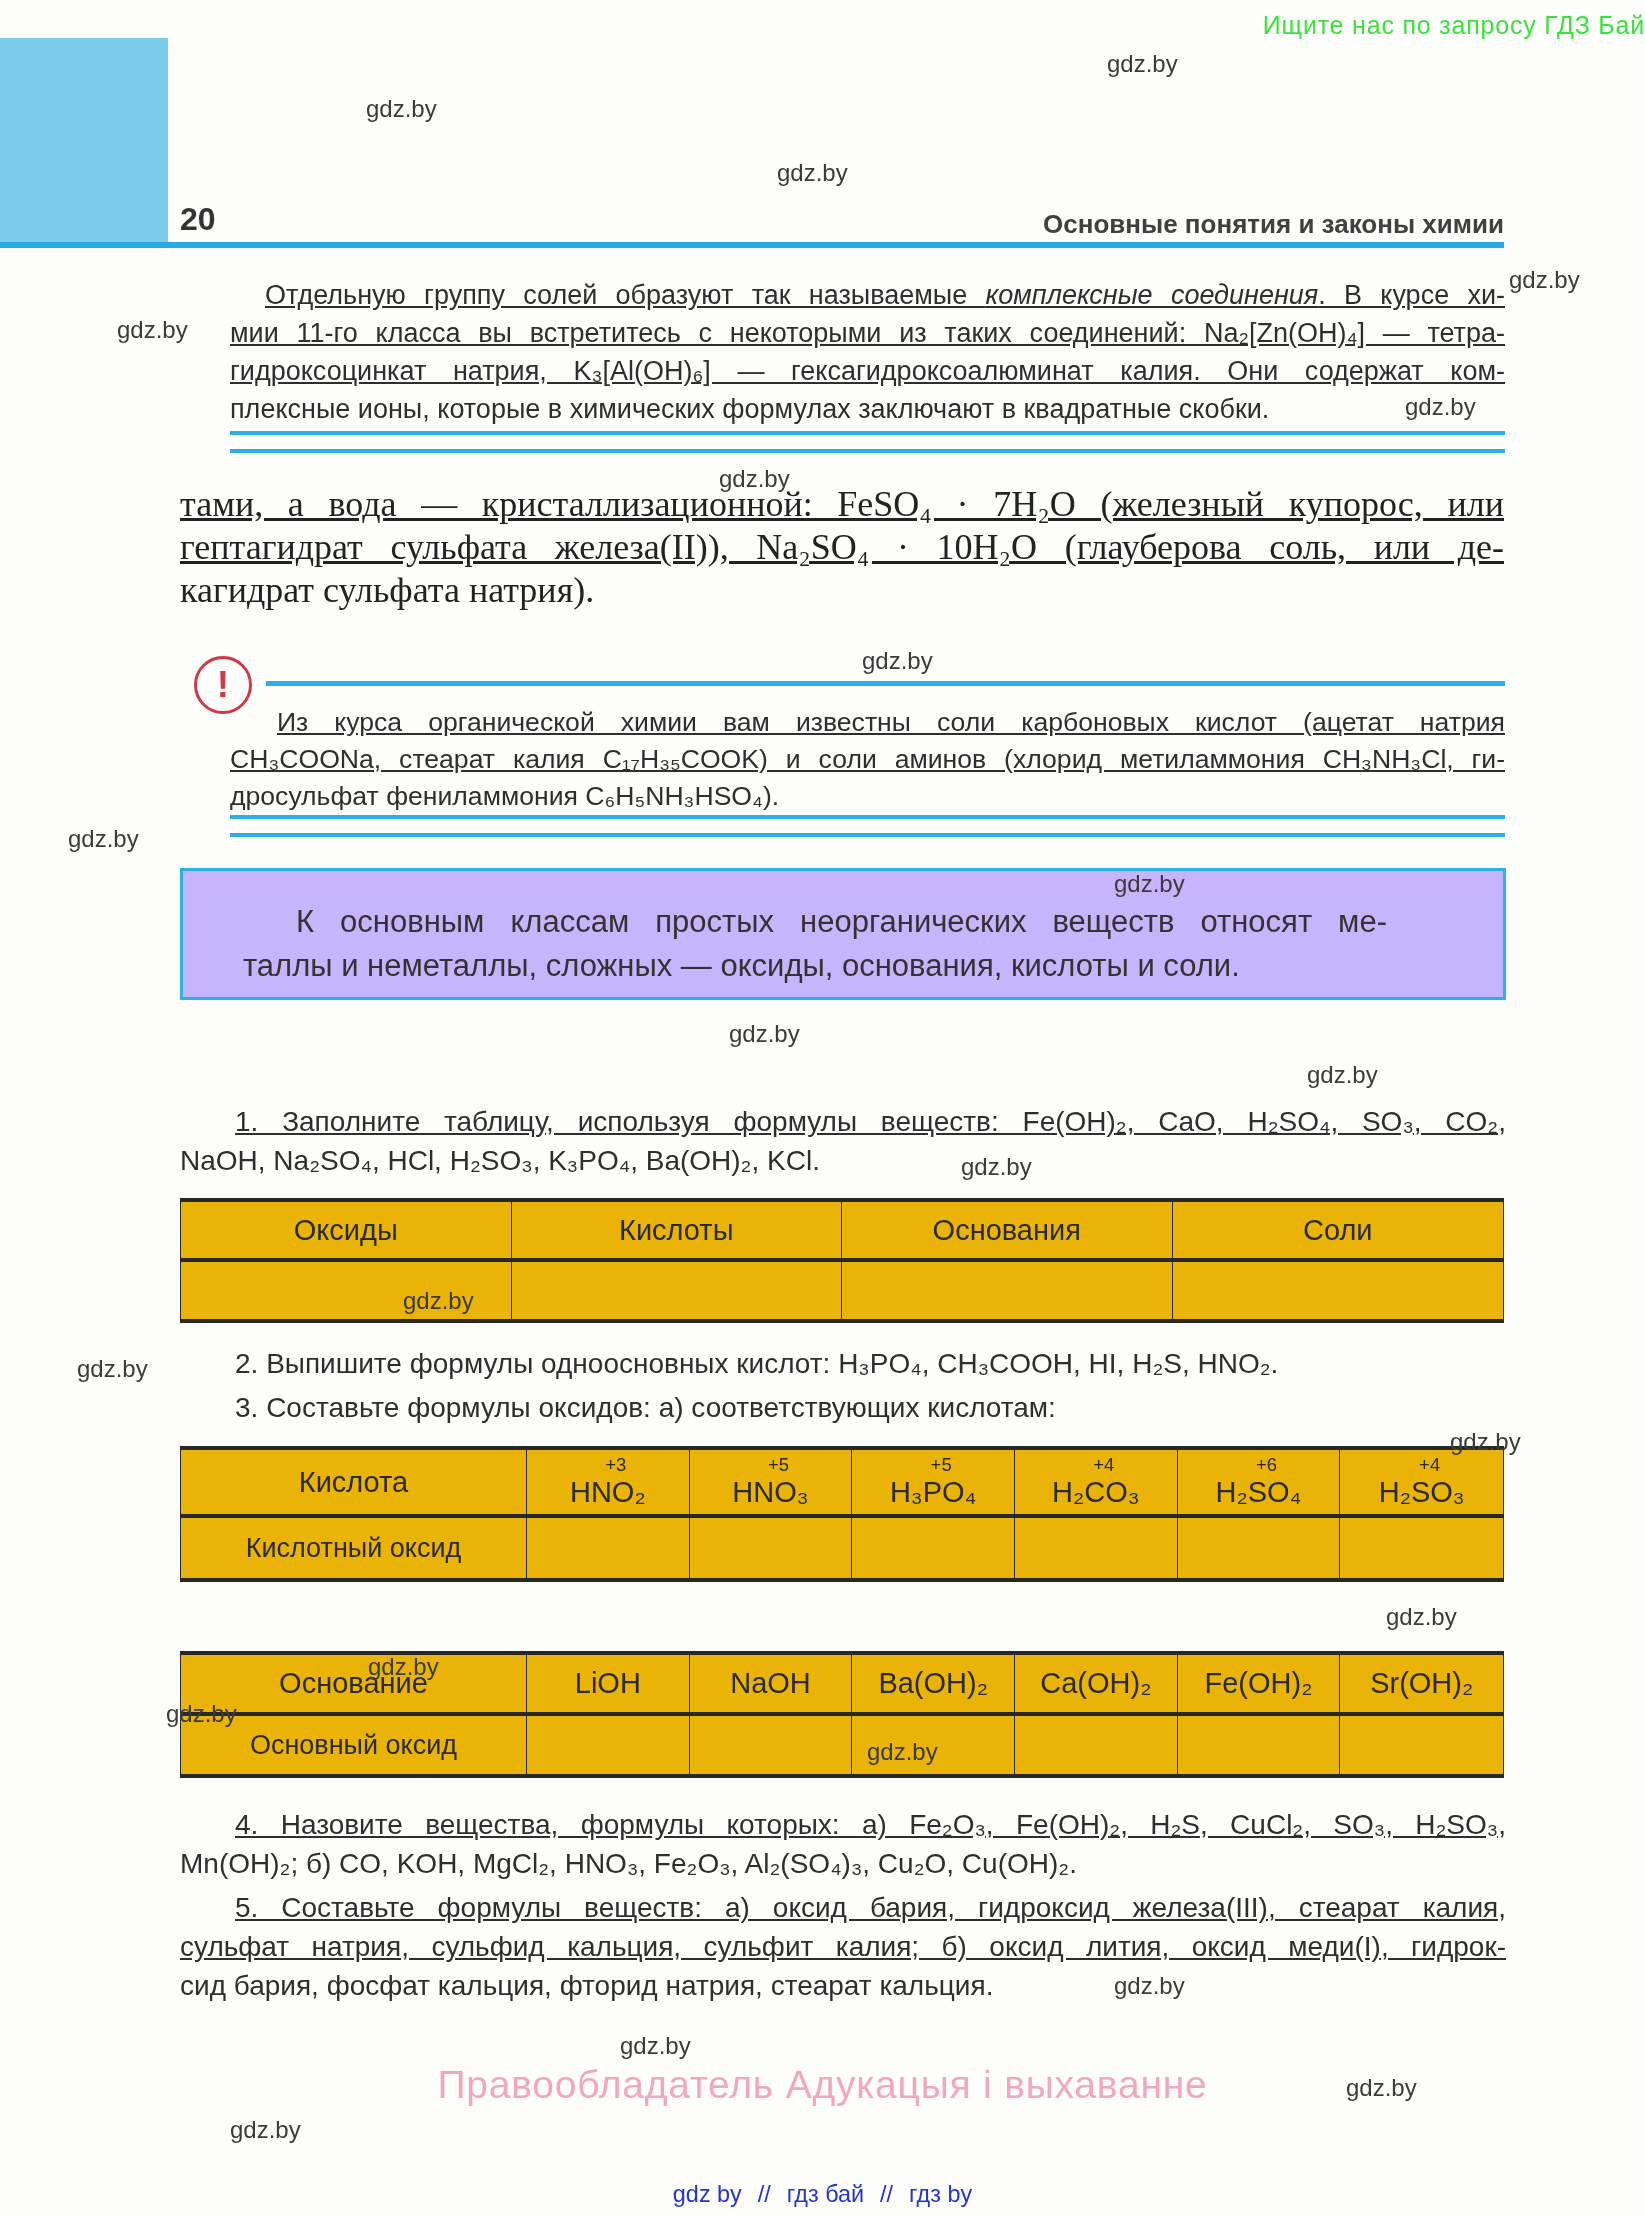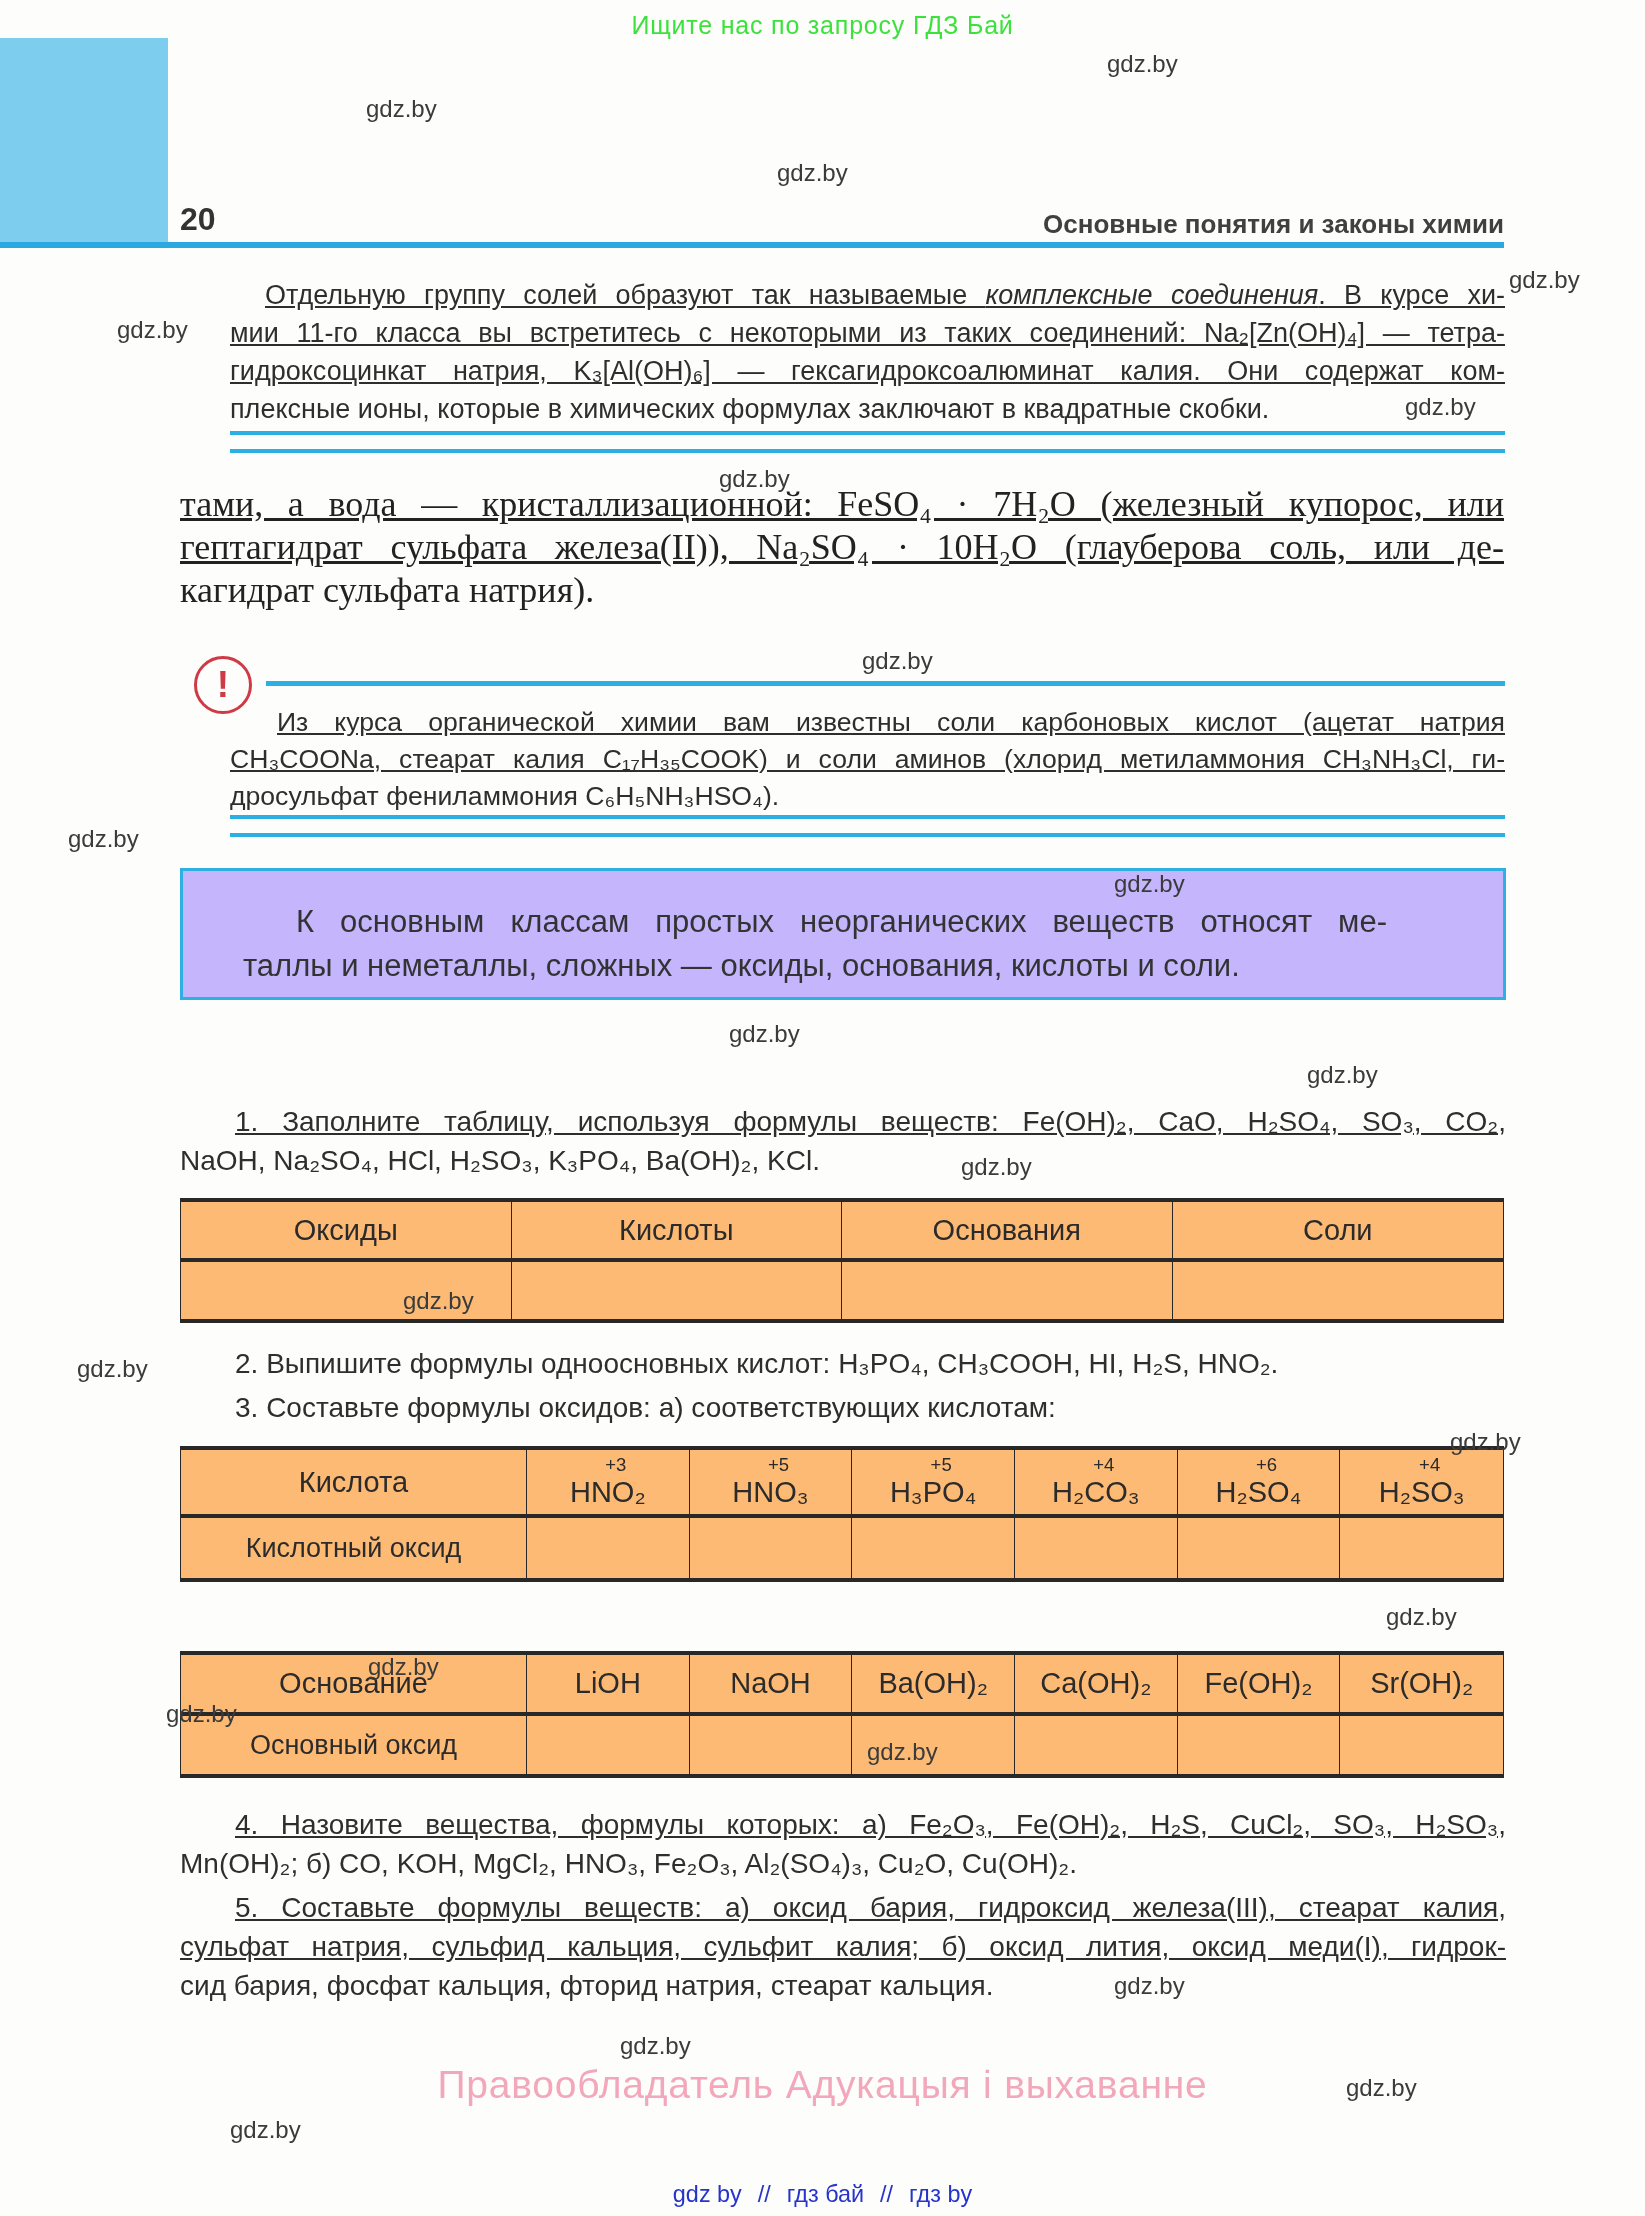--- a/index.html
+++ b/index.html
@@ -1,20 +1,20 @@
 <!DOCTYPE html>
 <html style="font-size:13px"><head>
 <meta charset="utf-8">
 <style>
   html,body{margin:0;padding:0;background:#e8e8e8;}
   .page{position:relative;width:1645px;height:2216px;background:#fdfdfb;overflow:hidden;
         font-family:"Liberation Sans",sans-serif;color:#2e2e2e;}
   .abs{position:absolute;}
   
-  .banner{top:11.3px;left:0;width:1645px;text-align:center;font-size:25px;letter-spacing:0.8px;}
+  .banner{top:11.3px;left:0;width:1645px;text-align:right;font-size:25px;letter-spacing:0.8px;}
   
   .wm{position:absolute;font-size:24px;color:#3b3b3b;white-space:nowrap;}
   
   .corner{left:0;top:38px;width:168px;height:205px;background:#7dceee;}
   .hrule{left:0;top:242px;width:1504px;height:6.4px;background:#2aa9e0;}
   .pagenum{left:180px;top:201px;font-size:32px;font-weight:bold;color:#333;}
   .chtitle{left:0;top:209px;width:1504px;text-align:right;font-size:26px;font-weight:bold;color:#404040;}
   
   .p1{left:230px;top:276px;width:1275px;font-size:27px;line-height:38px;}
   .jline{text-align:justify;text-align-last:justify;text-decoration:underline;}
@@ -35,21 +35,21 @@
   .kbox{left:180px;top:868px;width:1326px;height:132px;background:#c4b5fd;
         border:3.2px solid #2fb0e4;box-sizing:border-box;}
   .kboxtxt{position:absolute;left:60px;top:29px;width:1144px;font-size:31px;line-height:44px;color:#333;}
   .kboxtxt .first{text-indent:53px;text-align:justify;text-align-last:justify;}
   
   .qhead{left:235px;top:1052px;font-size:31px;font-weight:bold;color:#2b2b2b;}
   .task{width:1326px;left:180px;font-size:28px;line-height:39px;}
   .t1{top:1102px;} .t2{top:1344px;} .t3{top:1388px;} .tb{top:1668px;} .t4{top:1805px;} .t5{top:1888px;}
   .tind{display:inline-block;width:55px;}
   
-  .tbl{position:absolute;display:grid;background:#fdba74;
+  .tbl{position:absolute;display:grid;background:#eab308;
        border-top:4px solid #282828;border-bottom:4px solid #282828;
        border-left:1.6px solid #282828;border-right:1.6px solid #282828;}
   .cell{border-right:1.6px solid #282828;display:flex;flex-direction:column;
         align-items:center;justify-content:center;font-size:29px;color:#2b2b2b;}
   .cell.lastcol{border-right:none;}
   .cell.hdr{border-bottom:4px solid #282828;}
   .ox{font-size:18.5px;line-height:19.3px;transform:translateX(8px);}
   .frm{font-size:29px;line-height:34px;}
   .rowlbl{font-size:27px;}
   

